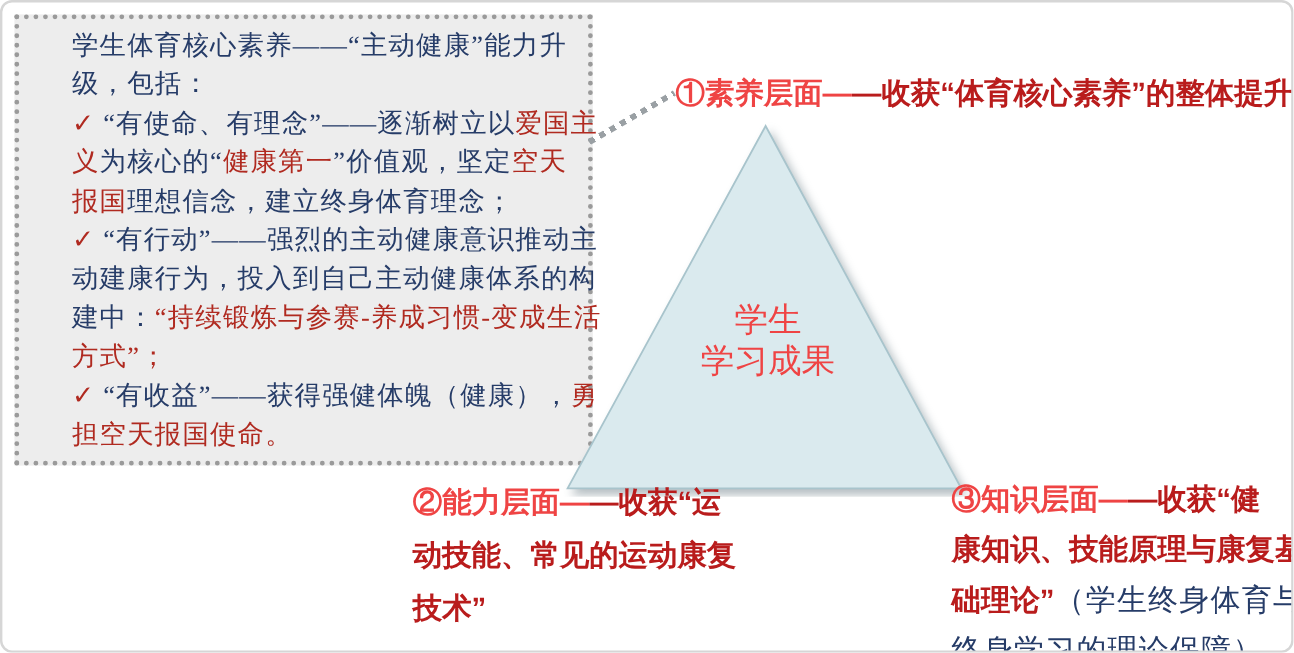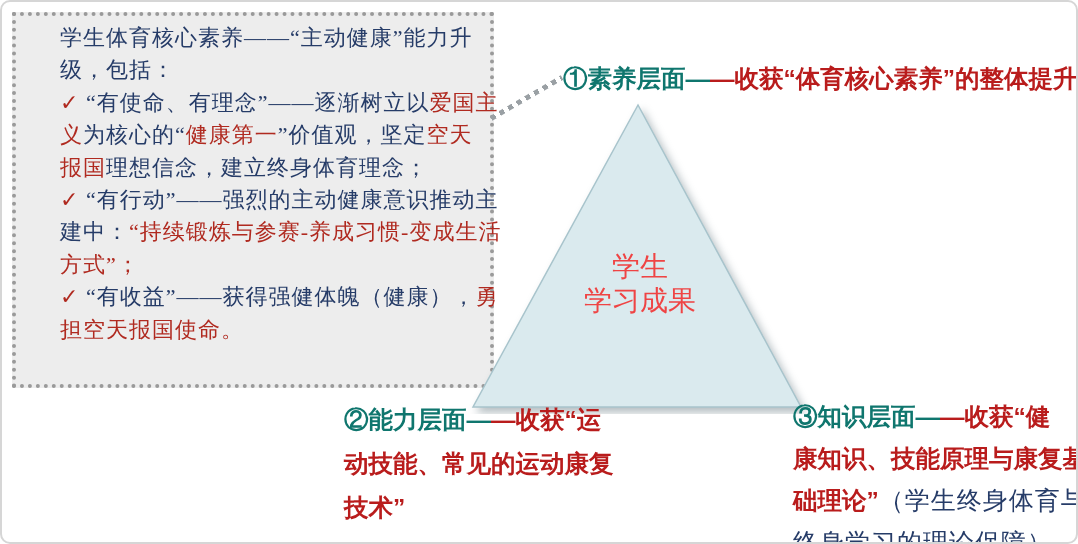--- a/index.html
+++ b/index.html
@@ -53,21 +53,21 @@
     color:#ef4444;
   }
   
   .level-label{font-weight:700;font-size:24.5px;}
   .level-label .rich-line{white-space:nowrap;}
   .label-competency{position:absolute;left:561px;top:61px;width:516px;line-height:32px;}
   .label-ability{position:absolute;left:342px;top:396px;width:410px;line-height:44px;}
   .label-knowledge{position:absolute;left:791px;top:394px;width:290px;line-height:42px;}
   
   .c-navy{color:#b91c1c;}
-  .c-red{color:#0f766e;}
+  .c-red{color:#ef4444;}
   .c-snavy{color:#263c68;}
   .c-sred{color:#b02a20;}
   .c-script{
     color:#263c68;
     font-family:"Liberation Serif","DejaVu Serif",serif;
     font-weight:400;
     font-size:25px;
     letter-spacing:1px;
   }
 </style>
@@ -76,20 +76,21 @@
 
 <div class="page">
 
   <div class="note-box">
       <div class="rich-line"><span class="c-snavy">学生体育核心素养——“主动健康”能力升</span></div>
       <div class="rich-line"><span class="c-snavy">级，包括：</span></div>
       <div class="rich-line"><span class="c-sred">✓ </span><span class="c-snavy">“有使命、有理念”——逐渐树立以</span><span class="c-sred">爱国主</span></div>
       <div class="rich-line"><span class="c-sred">义</span><span class="c-snavy">为核心的“</span><span class="c-sred">健康第一</span><span class="c-snavy">”价值观，坚定</span><span class="c-sred">空天</span></div>
       <div class="rich-line"><span class="c-sred">报国</span><span class="c-snavy">理想信念，建立终身体育理念；</span></div>
       <div class="rich-line"><span class="c-sred">✓ </span><span class="c-snavy">“有行动”——强烈的主动健康意识推动主</span></div>
+      <div class="rich-line"><span class="c-snavy">动建康行为，投入到自己主动健康体系的构</span></div>
       <div class="rich-line"><span class="c-snavy">建中：</span><span class="c-sred">“持续锻炼与参赛-养成习惯-变成生活</span></div>
       <div class="rich-line"><span class="c-sred">方式”；</span></div>
       <div class="rich-line"><span class="c-sred">✓ </span><span class="c-snavy">“有收益”——获得强健体魄（健康），</span><span class="c-sred">勇</span></div>
       <div class="rich-line"><span class="c-sred">担空天报国使命。</span></div>
     </div>
 
   <div class="connector"></div>
 
   <svg class="triangle-svg" viewBox="0 0 366 318" xmlns="http://www.w3.org/2000/svg">
     <polygon points="184,9 19,311 347,311"></polygon>

